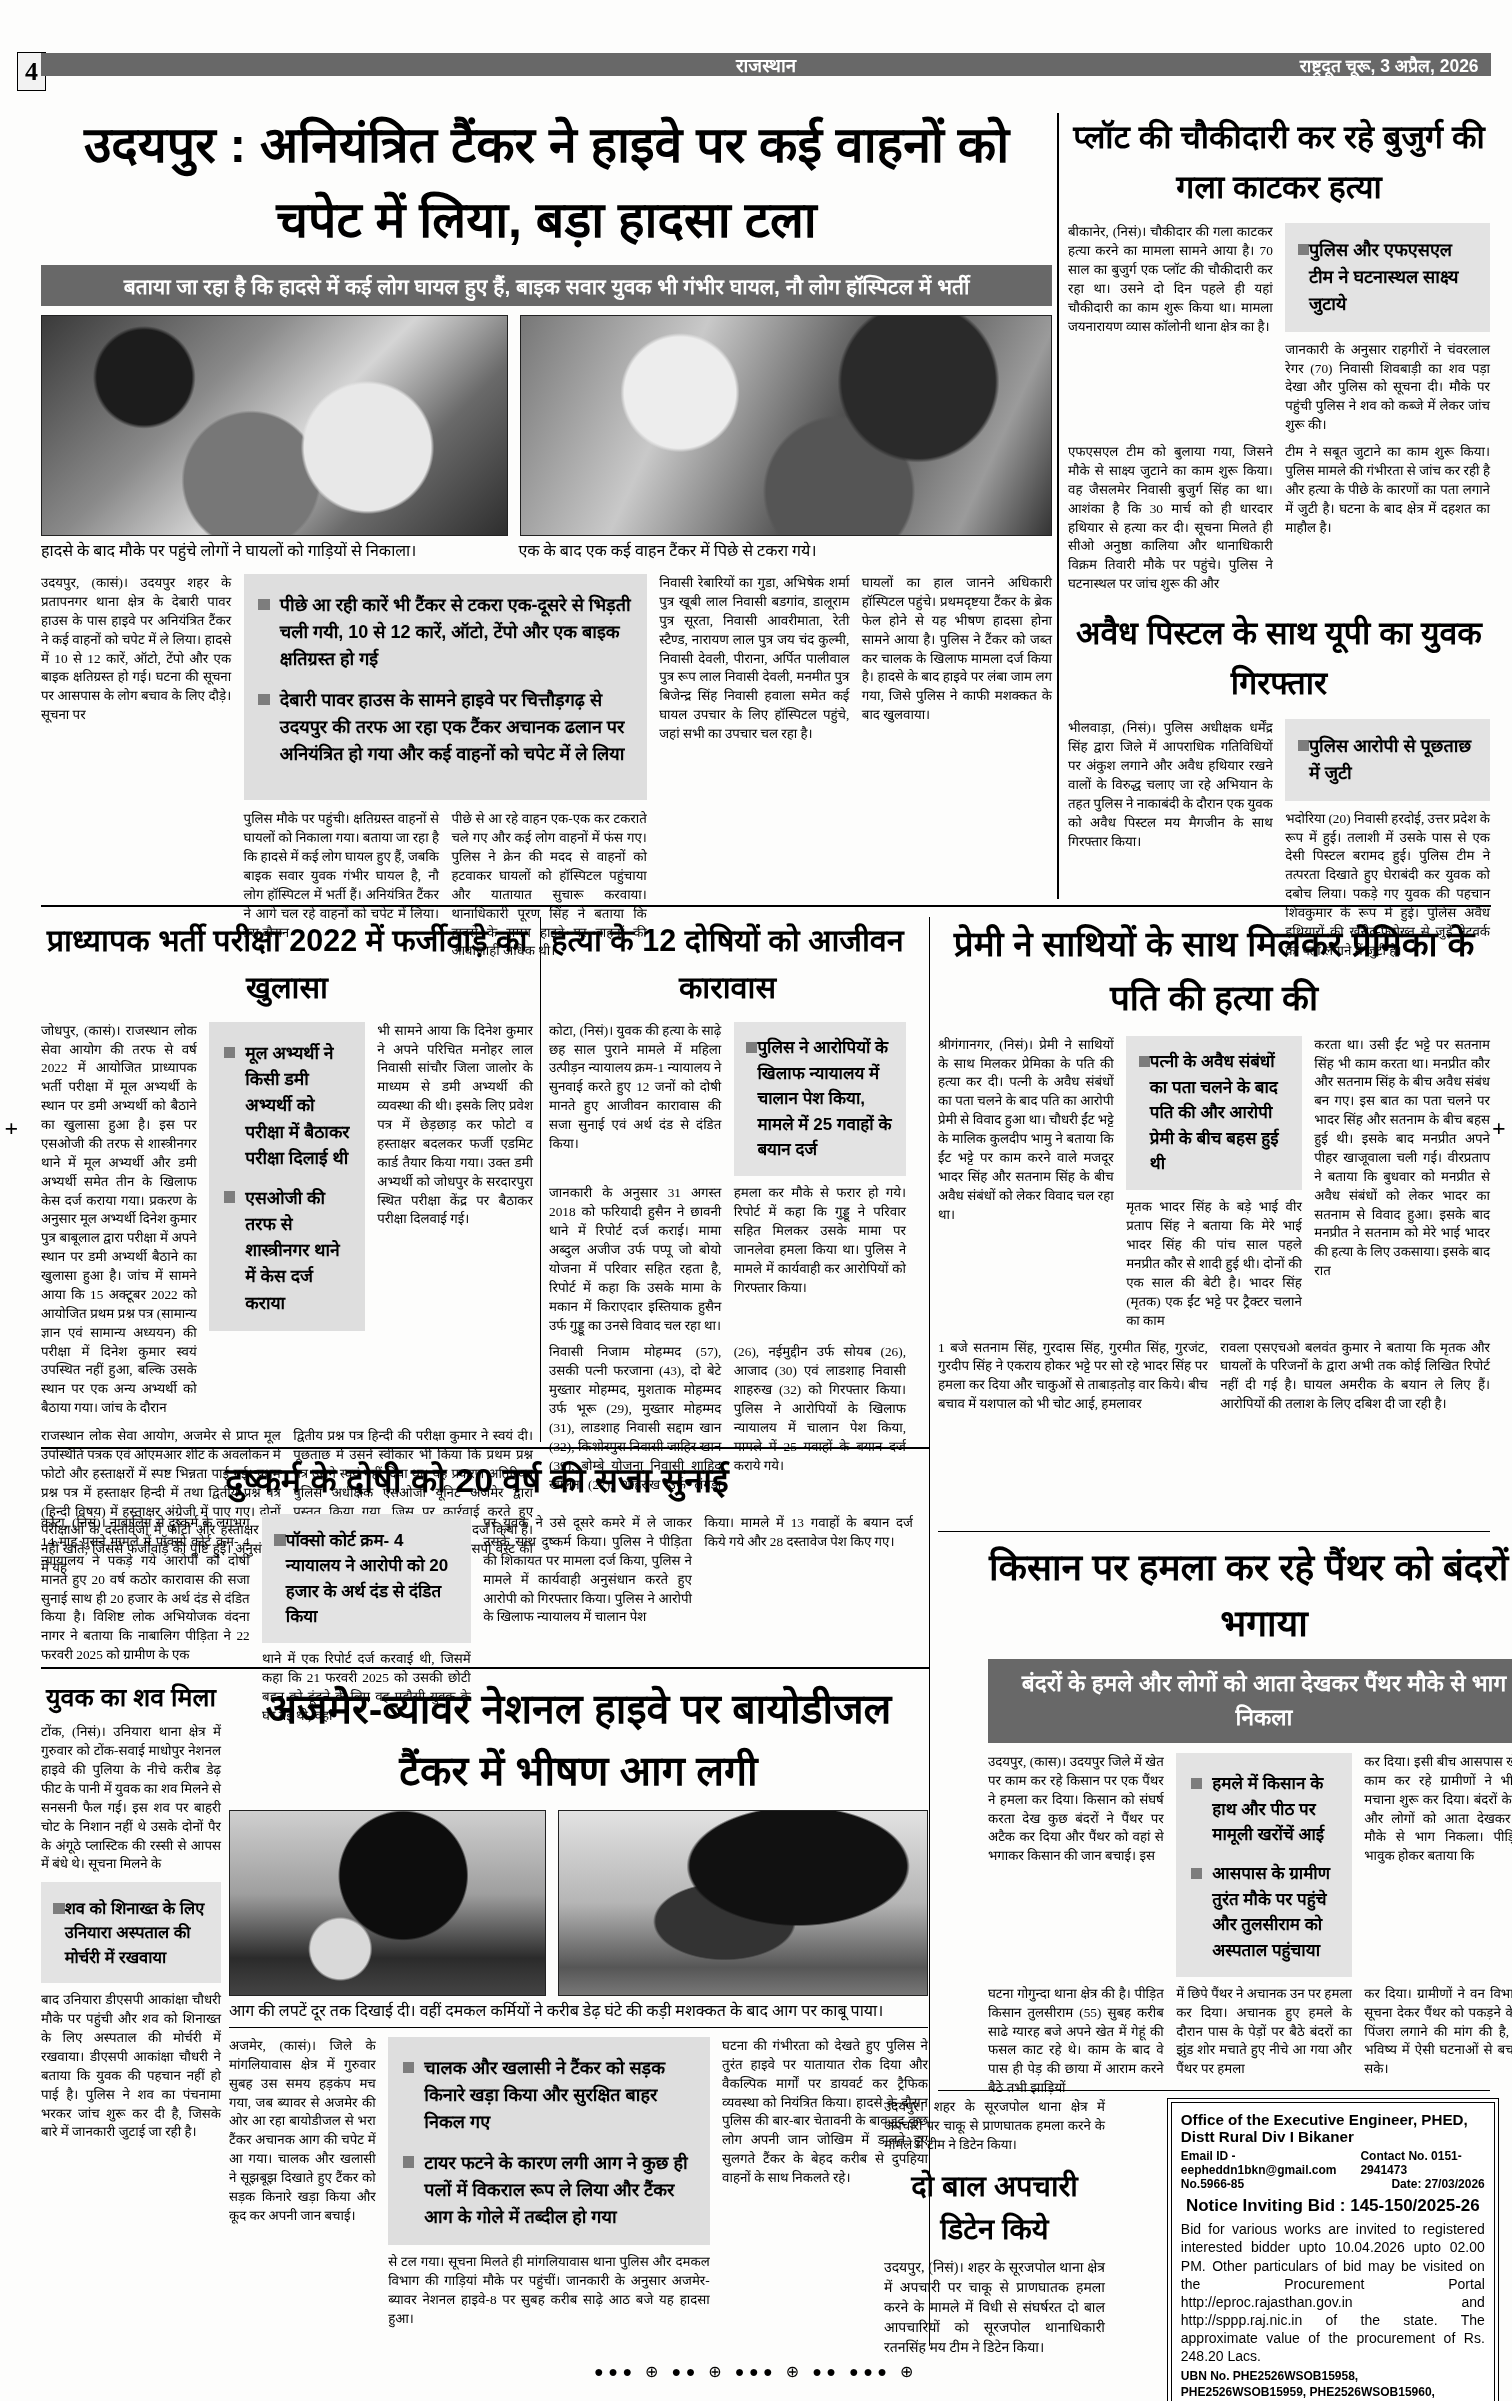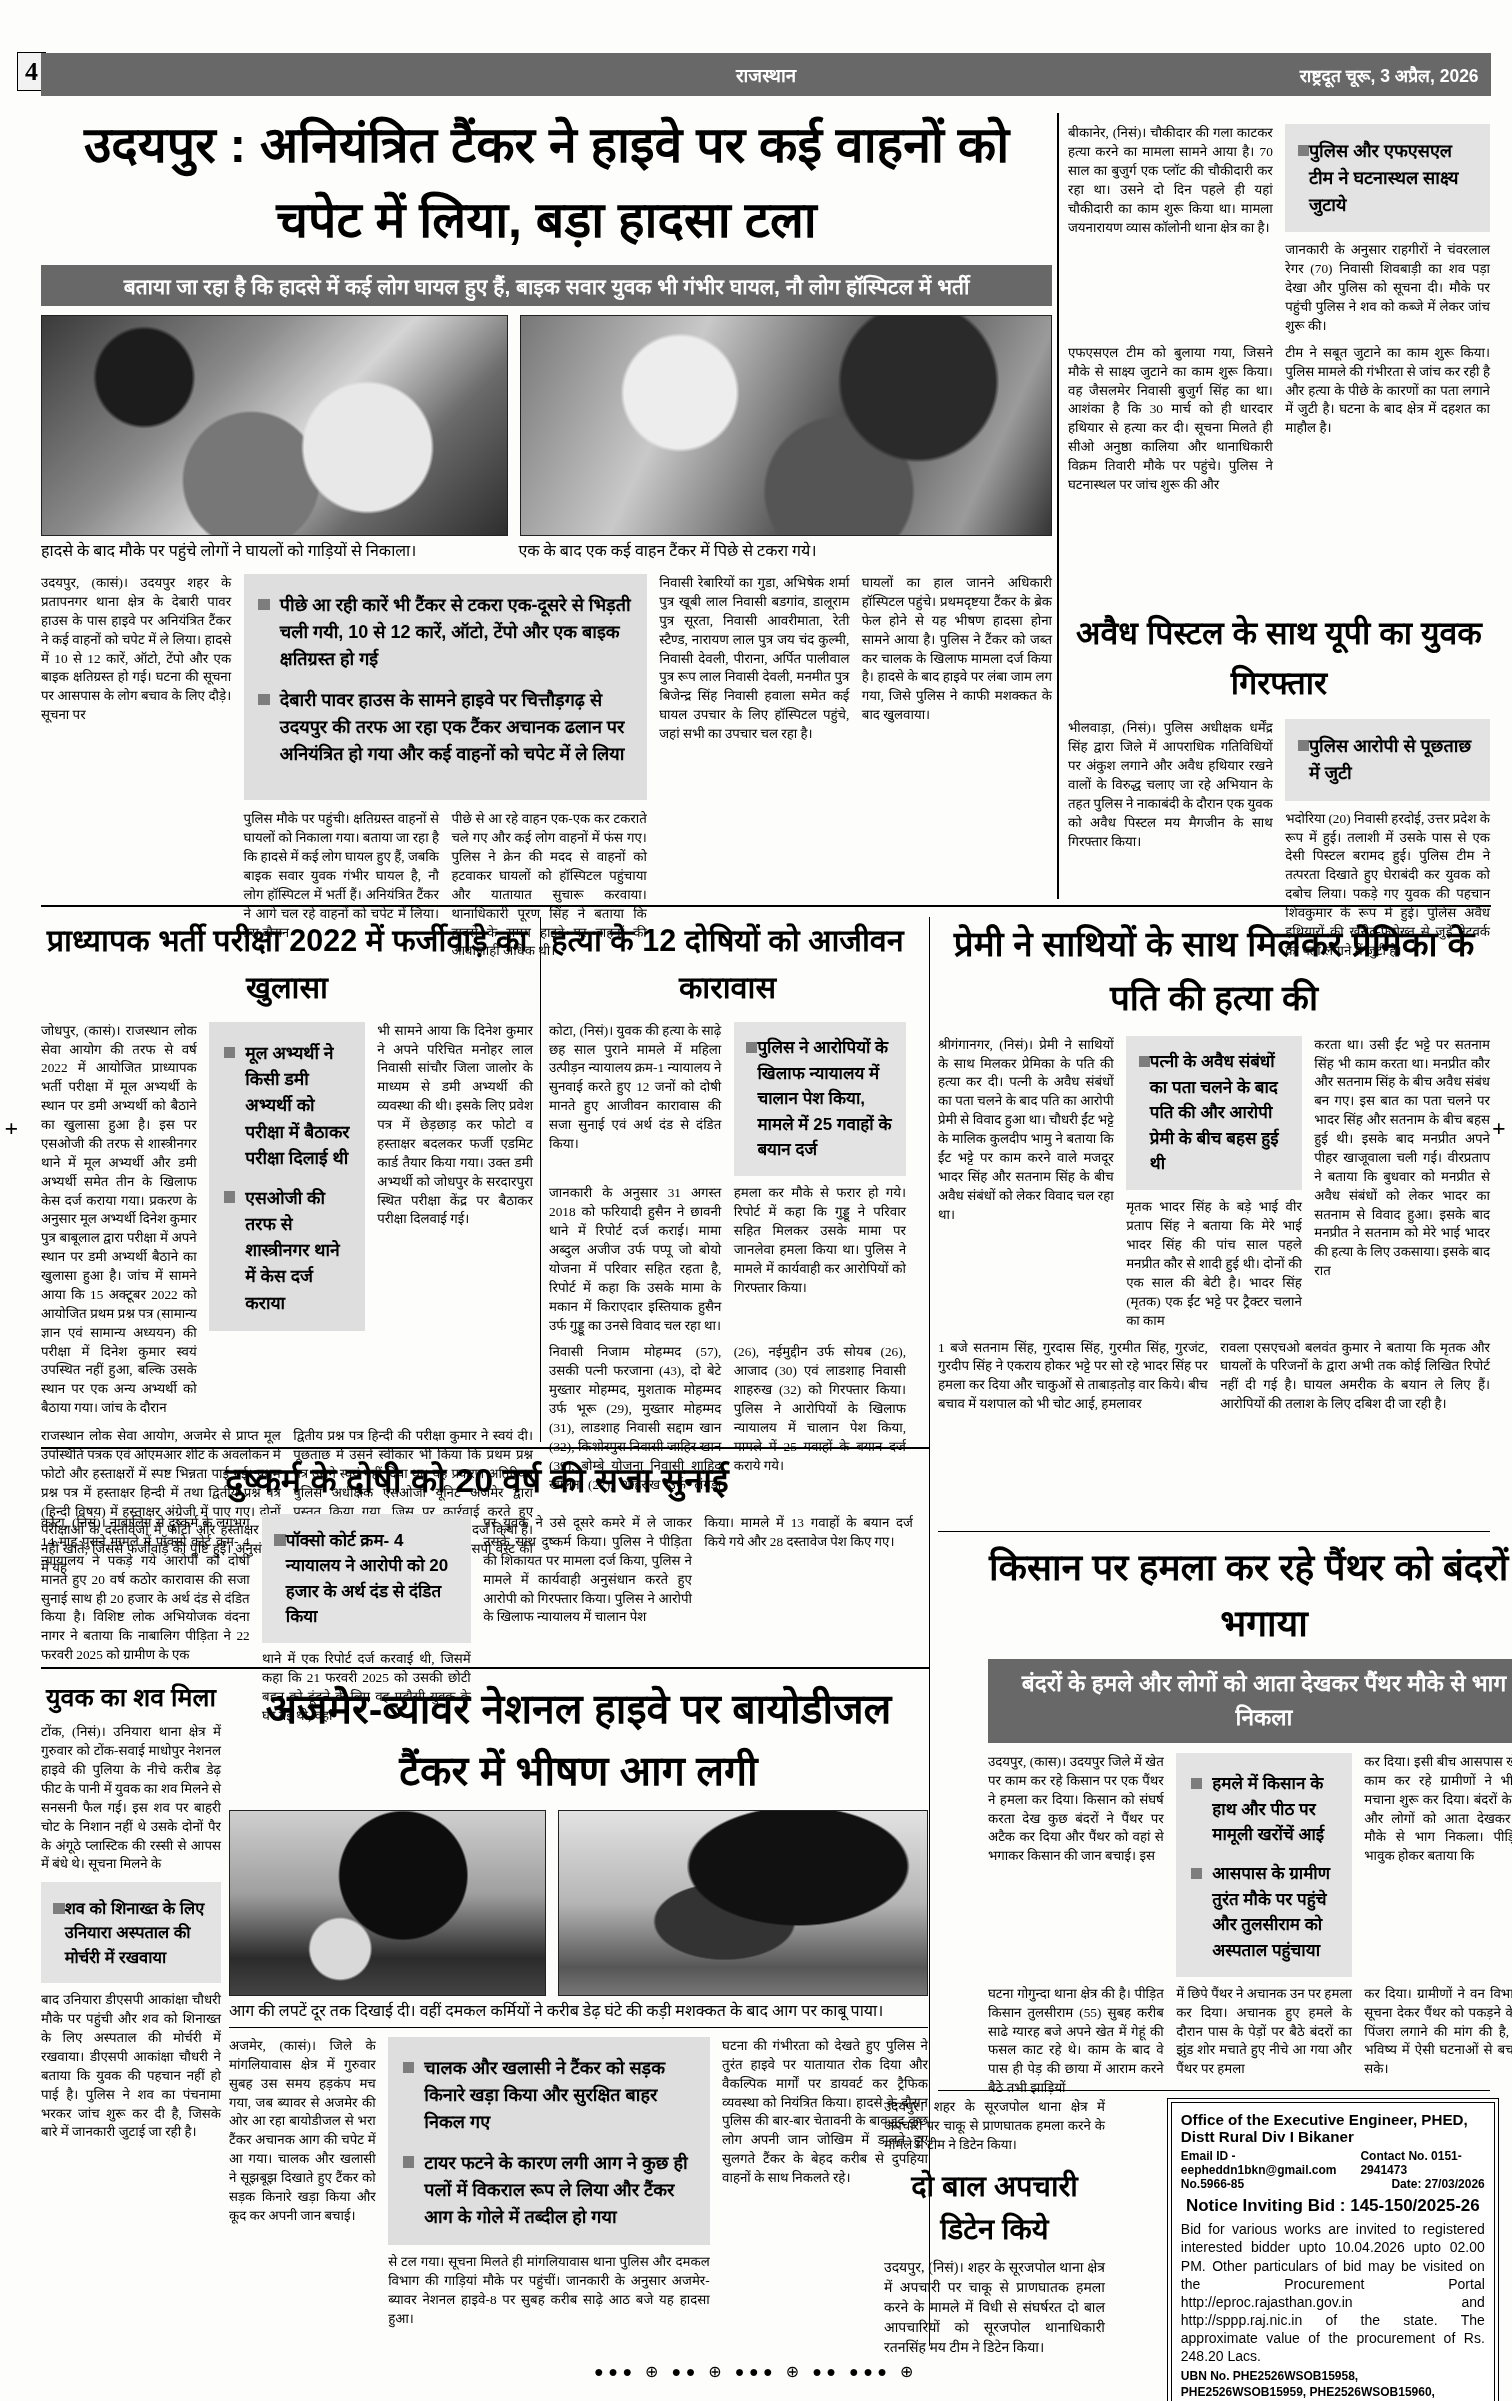--- a/index.html
+++ b/index.html
@@ -43,21 +43,21 @@
      radial-gradient(circle at 35% 75%, #d9d9d9 0 12%, transparent 13%),
      linear-gradient(#cfcfcf 0%,#9f9f9f 45%,#2b2b2b 80%,#444 100%)}
   .photo-f2{background:
      radial-gradient(ellipse at 65% 30%, #111 0 32%, transparent 33%),
      radial-gradient(ellipse at 45% 60%, #333 0 24%, transparent 25%),
      linear-gradient(#e2e2e2 0%,#b5b5b5 50%,#565656 85%,#777 100%)}
   .vr,.hrule{position:absolute;background:#000}
   .pagebox{position:absolute;left:17px;top:52px;width:27px;height:37px;border:1.1px solid #000;
            background:#f2f2f2;display:flex;align-items:center;justify-content:center;
            font-size:26px;font-weight:bold}
-  .mast{position:absolute;left:41px;top:53px;width:1450px;height:43px;background:#686868;
+  .mast{position:absolute;left:41px;top:53px;width:1450px;height:23px;background:#686868;
         display:flex;align-items:center;justify-content:center;color:#fff;
         font-family:"Liberation Sans",sans-serif;font-weight:bold;font-size:18.6px}
   .edition{position:absolute;right:12.4px;top:0;height:100%;display:flex;align-items:center;font-size:17.5px}
   .caption{font-weight:normal;font-size:16px;line-height:1.3}
   .notice{border:1.7px solid #000;padding:2.8px;background:#fff}
   .notice-in{border:1.1px solid #000;padding:8px 9px;font-family:"Liberation Sans",sans-serif}
   .marks{position:absolute;left:0;top:2362px;width:1512px;display:flex;justify-content:space-around;
          font-size:16px;letter-spacing:4.5px}
   .cropmark{position:absolute;font-size:24px;font-weight:bold}
 </style>
@@ -103,20 +103,21 @@
           <div class="col">पुलिस मौके पर पहुंची। क्षतिग्रस्त वाहनों से घायलों को निकाला गया। बताया जा रहा है कि हादसे में कई लोग घायल हुए हैं, जबकि बाइक सवार युवक गंभीर घायल है, नौ लोग हॉस्पिटल में भर्ती हैं। अनियंत्रित टैंकर ने आगे चल रहे वाहनों को चपेट में लिया। इस दौरान</div>
           <div class="col">पीछे से आ रहे वाहन एक-एक कर टकराते चले गए और कई लोग वाहनों में फंस गए। पुलिस ने क्रेन की मदद से वाहनों को हटवाकर घायलों को हॉस्पिटल पहुंचाया और यातायात सुचारू करवाया। थानाधिकारी पूरण सिंह ने बताया कि हादसे के समय हाइवे पर वाहनों की आवाजाही अधिक थी।</div>
         </div>
       </div>
       <div class="col">निवासी रेबारियों का गुडा, अभिषेक शर्मा पुत्र खूबी लाल निवासी बडगांव, डालूराम पुत्र सूरता, निवासी आवरीमाता, रेती स्टैण्ड, नारायण लाल पुत्र जय चंद कुल्मी, निवासी देवली, पीराना, अर्पित पालीवाल पुत्र रूप लाल निवासी देवली, मनमीत पुत्र बिजेन्द्र सिंह निवासी हवाला समेत कई घायल उपचार के लिए हॉस्पिटल पहुंचे, जहां सभी का उपचार चल रहा है।</div>
       <div class="col">घायलों का हाल जानने अधिकारी हॉस्पिटल पहुंचे। प्रथमदृष्टया टैंकर के ब्रेक फेल होने से यह भीषण हादसा होना सामने आया है। पुलिस ने टैंकर को जब्त कर चालक के खिलाफ मामला दर्ज किया है। हादसे के बाद हाइवे पर लंबा जाम लग गया, जिसे पुलिस ने काफी मशक्कत के बाद खुलवाया।</div>
     </div>
   </div>
 
   <div class="abs" style="left:1068px;top:113px;width:422px">
+    <div class="hl hl-side">प्लॉट की चौकीदारी कर रहे बुजुर्ग की गला काटकर हत्या</div>
     <div class="cols bodytext" style="margin-top:11.3px">
       <div class="col">बीकानेर, (निसं)। चौकीदार की गला काटकर हत्या करने का मामला सामने आया है। 70 साल का बुजुर्ग एक प्लॉट की चौकीदारी कर रहा था। उसने दो दिन पहले ही यहां चौकीदारी का काम शुरू किया था। मामला जयनारायण व्यास कॉलोनी थाना क्षेत्र का है।</div>
       <div class="col">
         <div class="qbox">
           <span class="sq"></span>
           <span class="qtext">पुलिस और एफएसएल टीम ने घटनास्थल साक्ष्य जुटाये</span>
         </div>
         <div style="margin-top:9px">जानकारी के अनुसार राहगीरों ने चंवरलाल रेगर (70) निवासी शिवबाड़ी का शव पड़ा देखा और पुलिस को सूचना दी। मौके पर पहुंची पुलिस ने शव को कब्जे में लेकर जांच शुरू की।</div>
       </div>
     </div>

